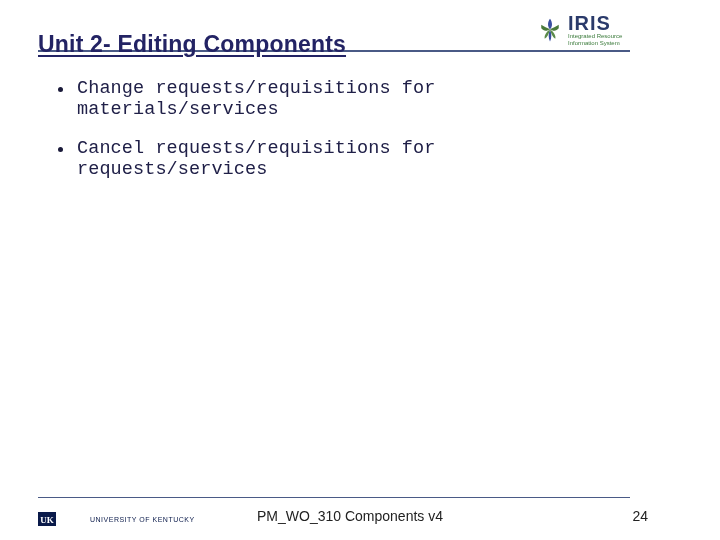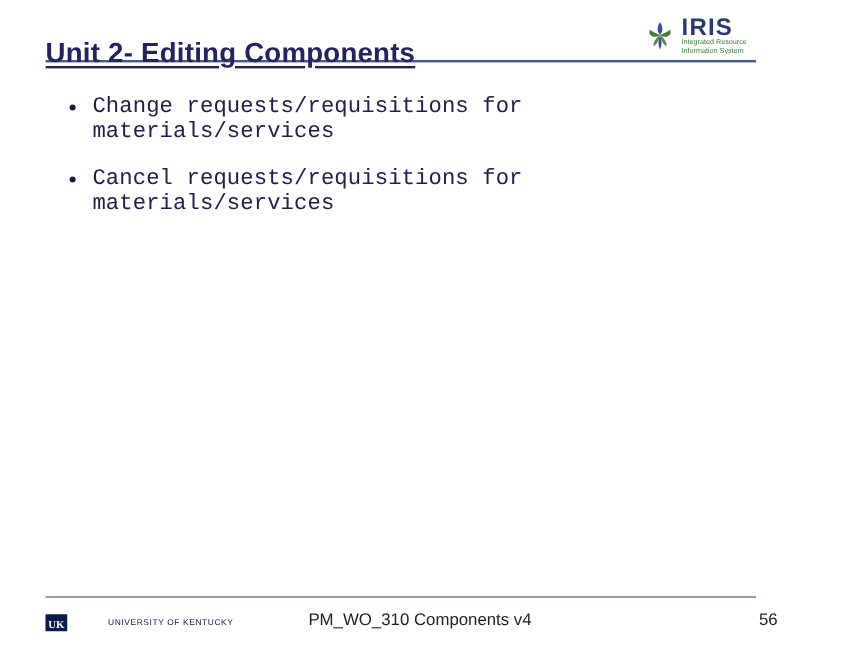--- a/index.html
+++ b/index.html
@@ -186,33 +186,33 @@
     </span>
   </div>
 
   <div class="body">
     <div class="bullet">
       <span class="dot"></span>
       <span class="bullet-text">Change requests/requisitions for materials/services</span>
     </div>
     <div class="bullet">
       <span class="dot"></span>
-      <span class="bullet-text">Cancel requests/requisitions for materials/services</span>
+      <span class="bullet-text">Cancel requests/requisitions for requests/services</span>
     </div>
   </div>
 
   <div class="footer-rule"></div>
 
   <div class="footer-logo">
     <span class="uk-mark">
       <svg viewBox="0 0 18 14" width="18" height="14">
         <rect x="0" y="0" width="18" height="14" fill="#0a1a4a"></rect>
         <text x="9" y="11" text-anchor="middle" font-size="9" font-family="Georgia, serif" fill="#ffffff" font-weight="bold">UK</text>
       </svg>
     </span>
     <span class="uk-text">UNIVERSITY OF KENTUCKY</span>
   </div>
 
   <div class="footer-center">PM_WO_310 Components v4</div>
 
-  <div class="page-num">56</div>
+  <div class="page-num">24</div>
 
 </div>
 
 </body></html>

